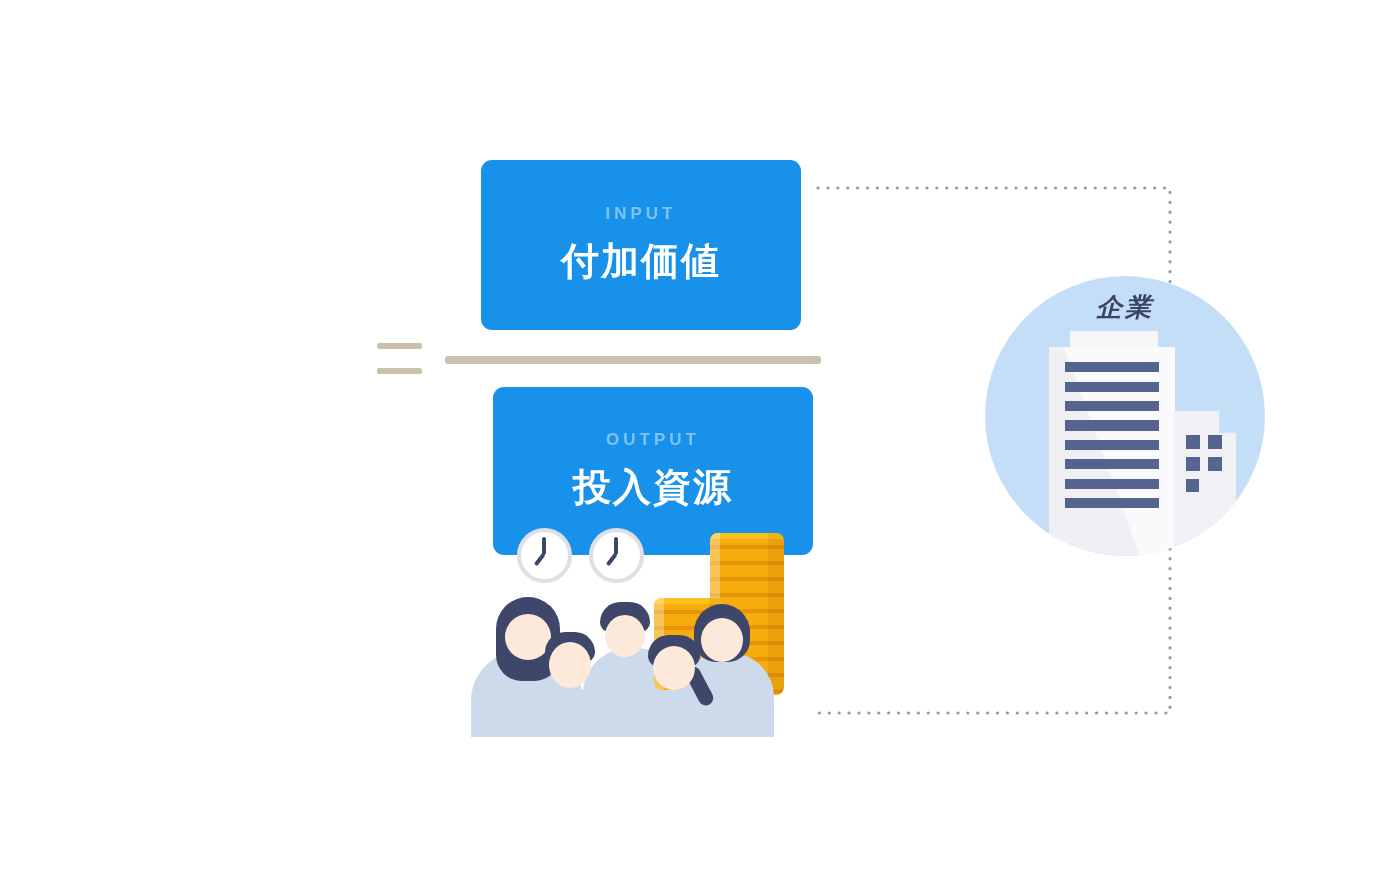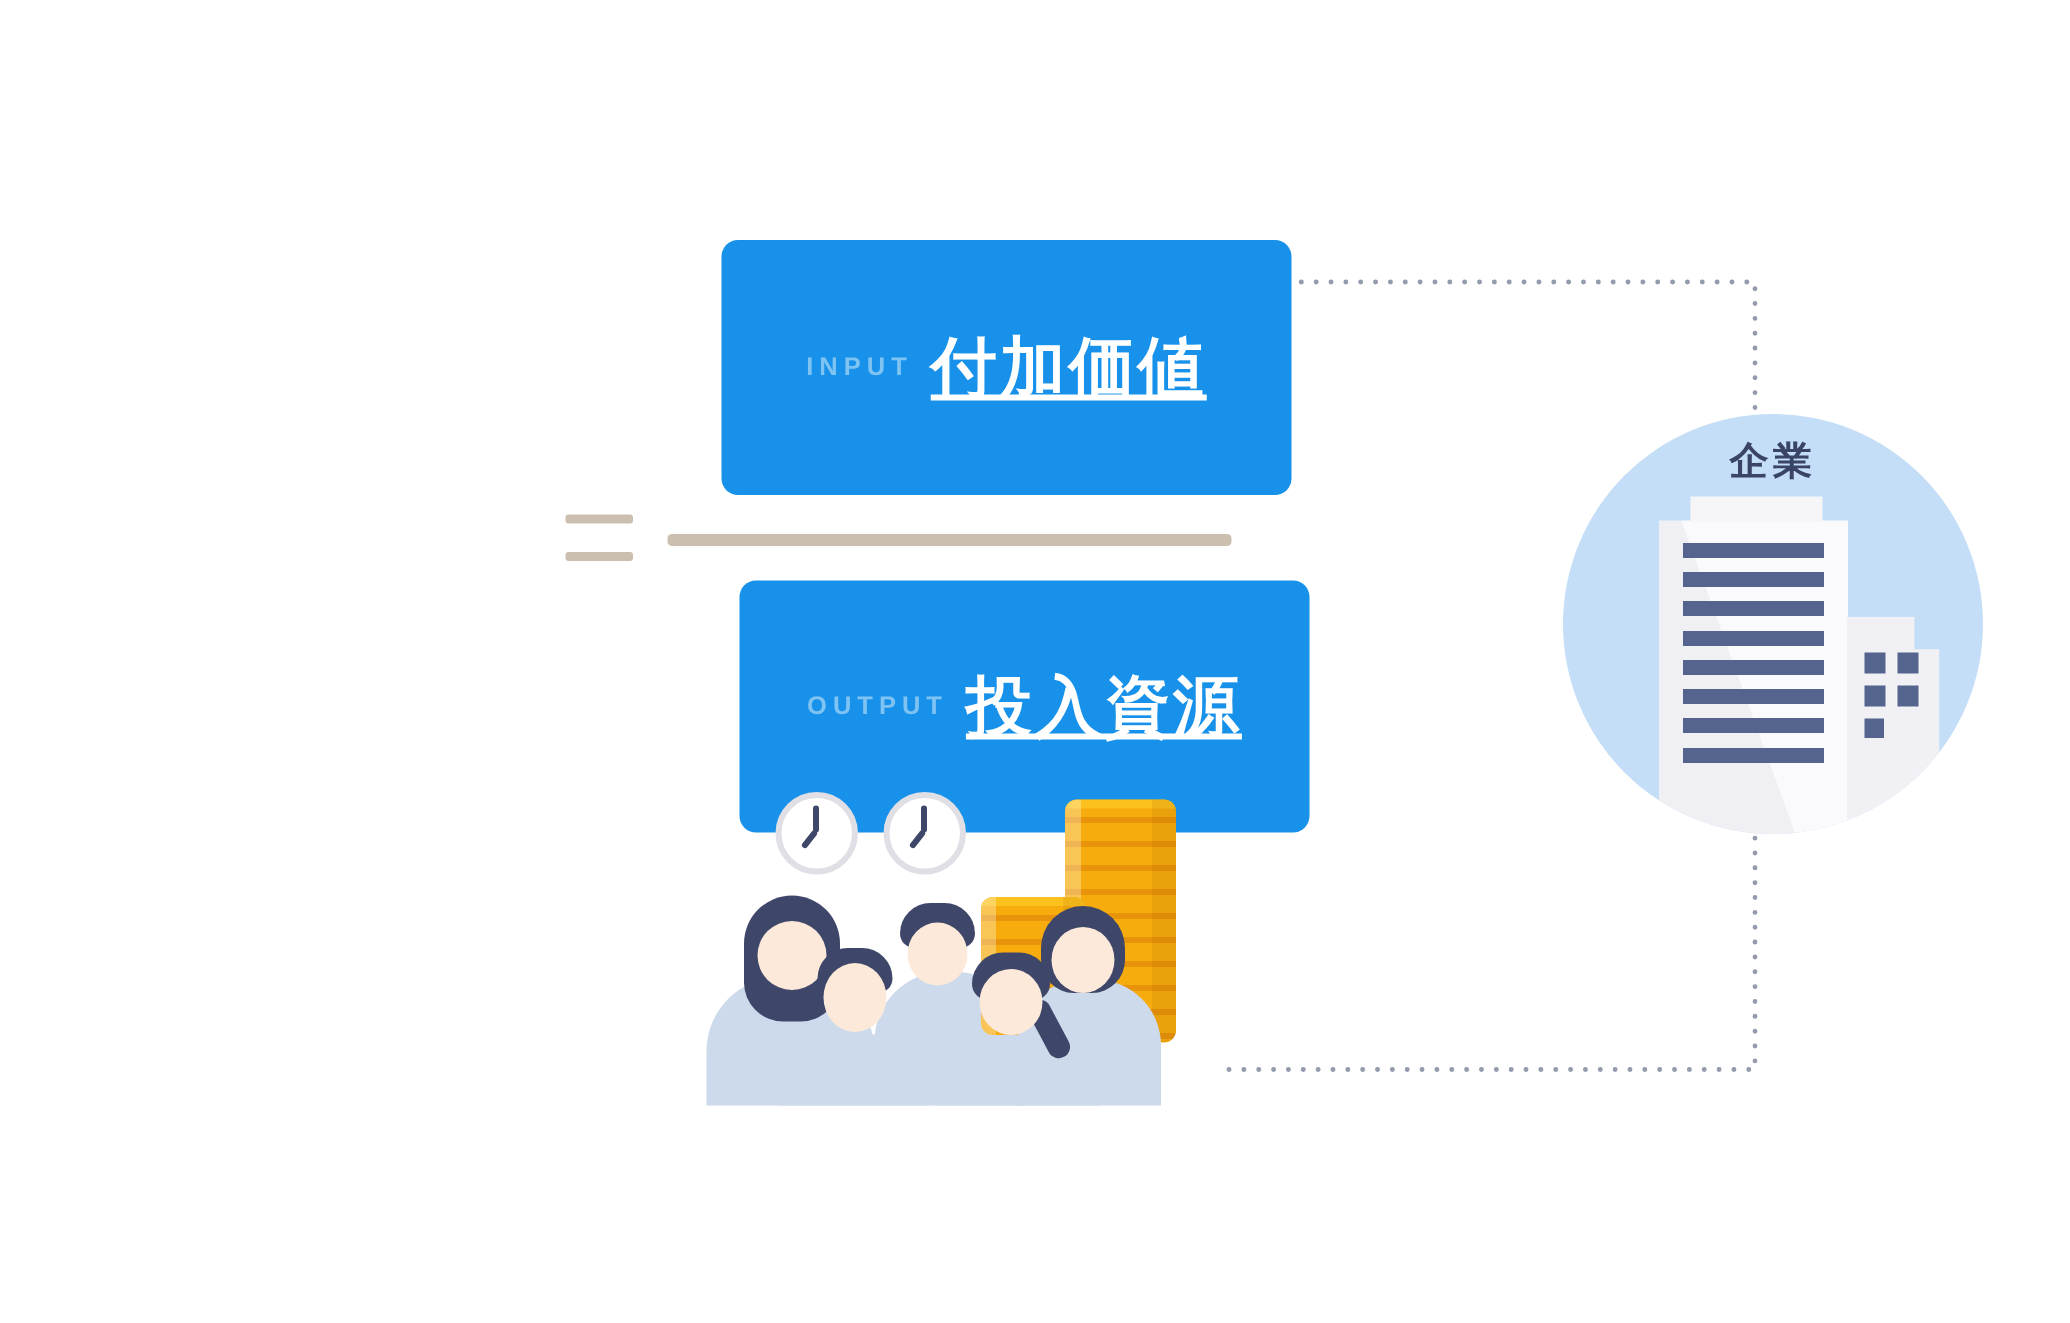--- a/index.html
+++ b/index.html
@@ -28,39 +28,39 @@
   }
   .equals .bar.b1{top:0;}
   .equals .bar.b2{top:25px;}
 
   
   .fraction-bar{
     left:445px;top:356px;width:376px;height:8px;border-radius:3px;
     background:var(--formula-beige,#CBBFAF);z-index:2;
   }
   .term-box{
-    width:380px;border-radius:11px;background:var(--box-blue,#1791E9);
-    display:flex;flex-direction:row;align-items:center;justify-content:center;
+    width:320px;border-radius:11px;background:var(--box-blue,#1791E9);
+    display:flex;flex-direction:column;align-items:center;justify-content:center;
     gap:12px;z-index:2;
   }
   .term-box.numerator{left:481px;top:160px;height:170px;}
   .term-box.denominator{left:481px;top:387px;height:168px;margin-left:12px;}
   .term-tag{
     color:var(--tag-text-blue,#7FC3F3);font-size:17px;font-weight:700;
     letter-spacing:4px;
   }
-  .term-label{color:#ffffff;font-size:44px;font-weight:700;letter-spacing:2px;text-decoration:underline;}
+  .term-label{color:#ffffff;font-size:38px;font-weight:700;letter-spacing:2px;}
 
   
   .connector{left:0;top:0;z-index:1;}
 
   
   .company-circle{
-    left:1042px;top:276px;width:280px;height:280px;border-radius:50%;
-    background:var(--circle-light-blue,#C5DEF7);overflow:hidden;z-index:3;
+    left:985px;top:276px;width:280px;height:280px;border-radius:50%;
+    background:var(--circle-light-blue,#C5DEF7);overflow:hidden;z-index:3;font-style:italic;
   }
   .company-label{
     position:absolute;left:0;top:14px;width:100%;text-align:center;
     color:var(--text-navy,#3A4467);font-size:26px;font-weight:700;letter-spacing:3px;
   }
   .bld-main{
     position:absolute;left:64px;top:71px;width:126px;height:209px;
     background:linear-gradient(250deg,#FAFAFC 55%,#F0F0F4 55%);
   }
   .bld-roof{position:absolute;left:85px;top:55px;width:88px;height:17px;background:#F6F6F9;}

